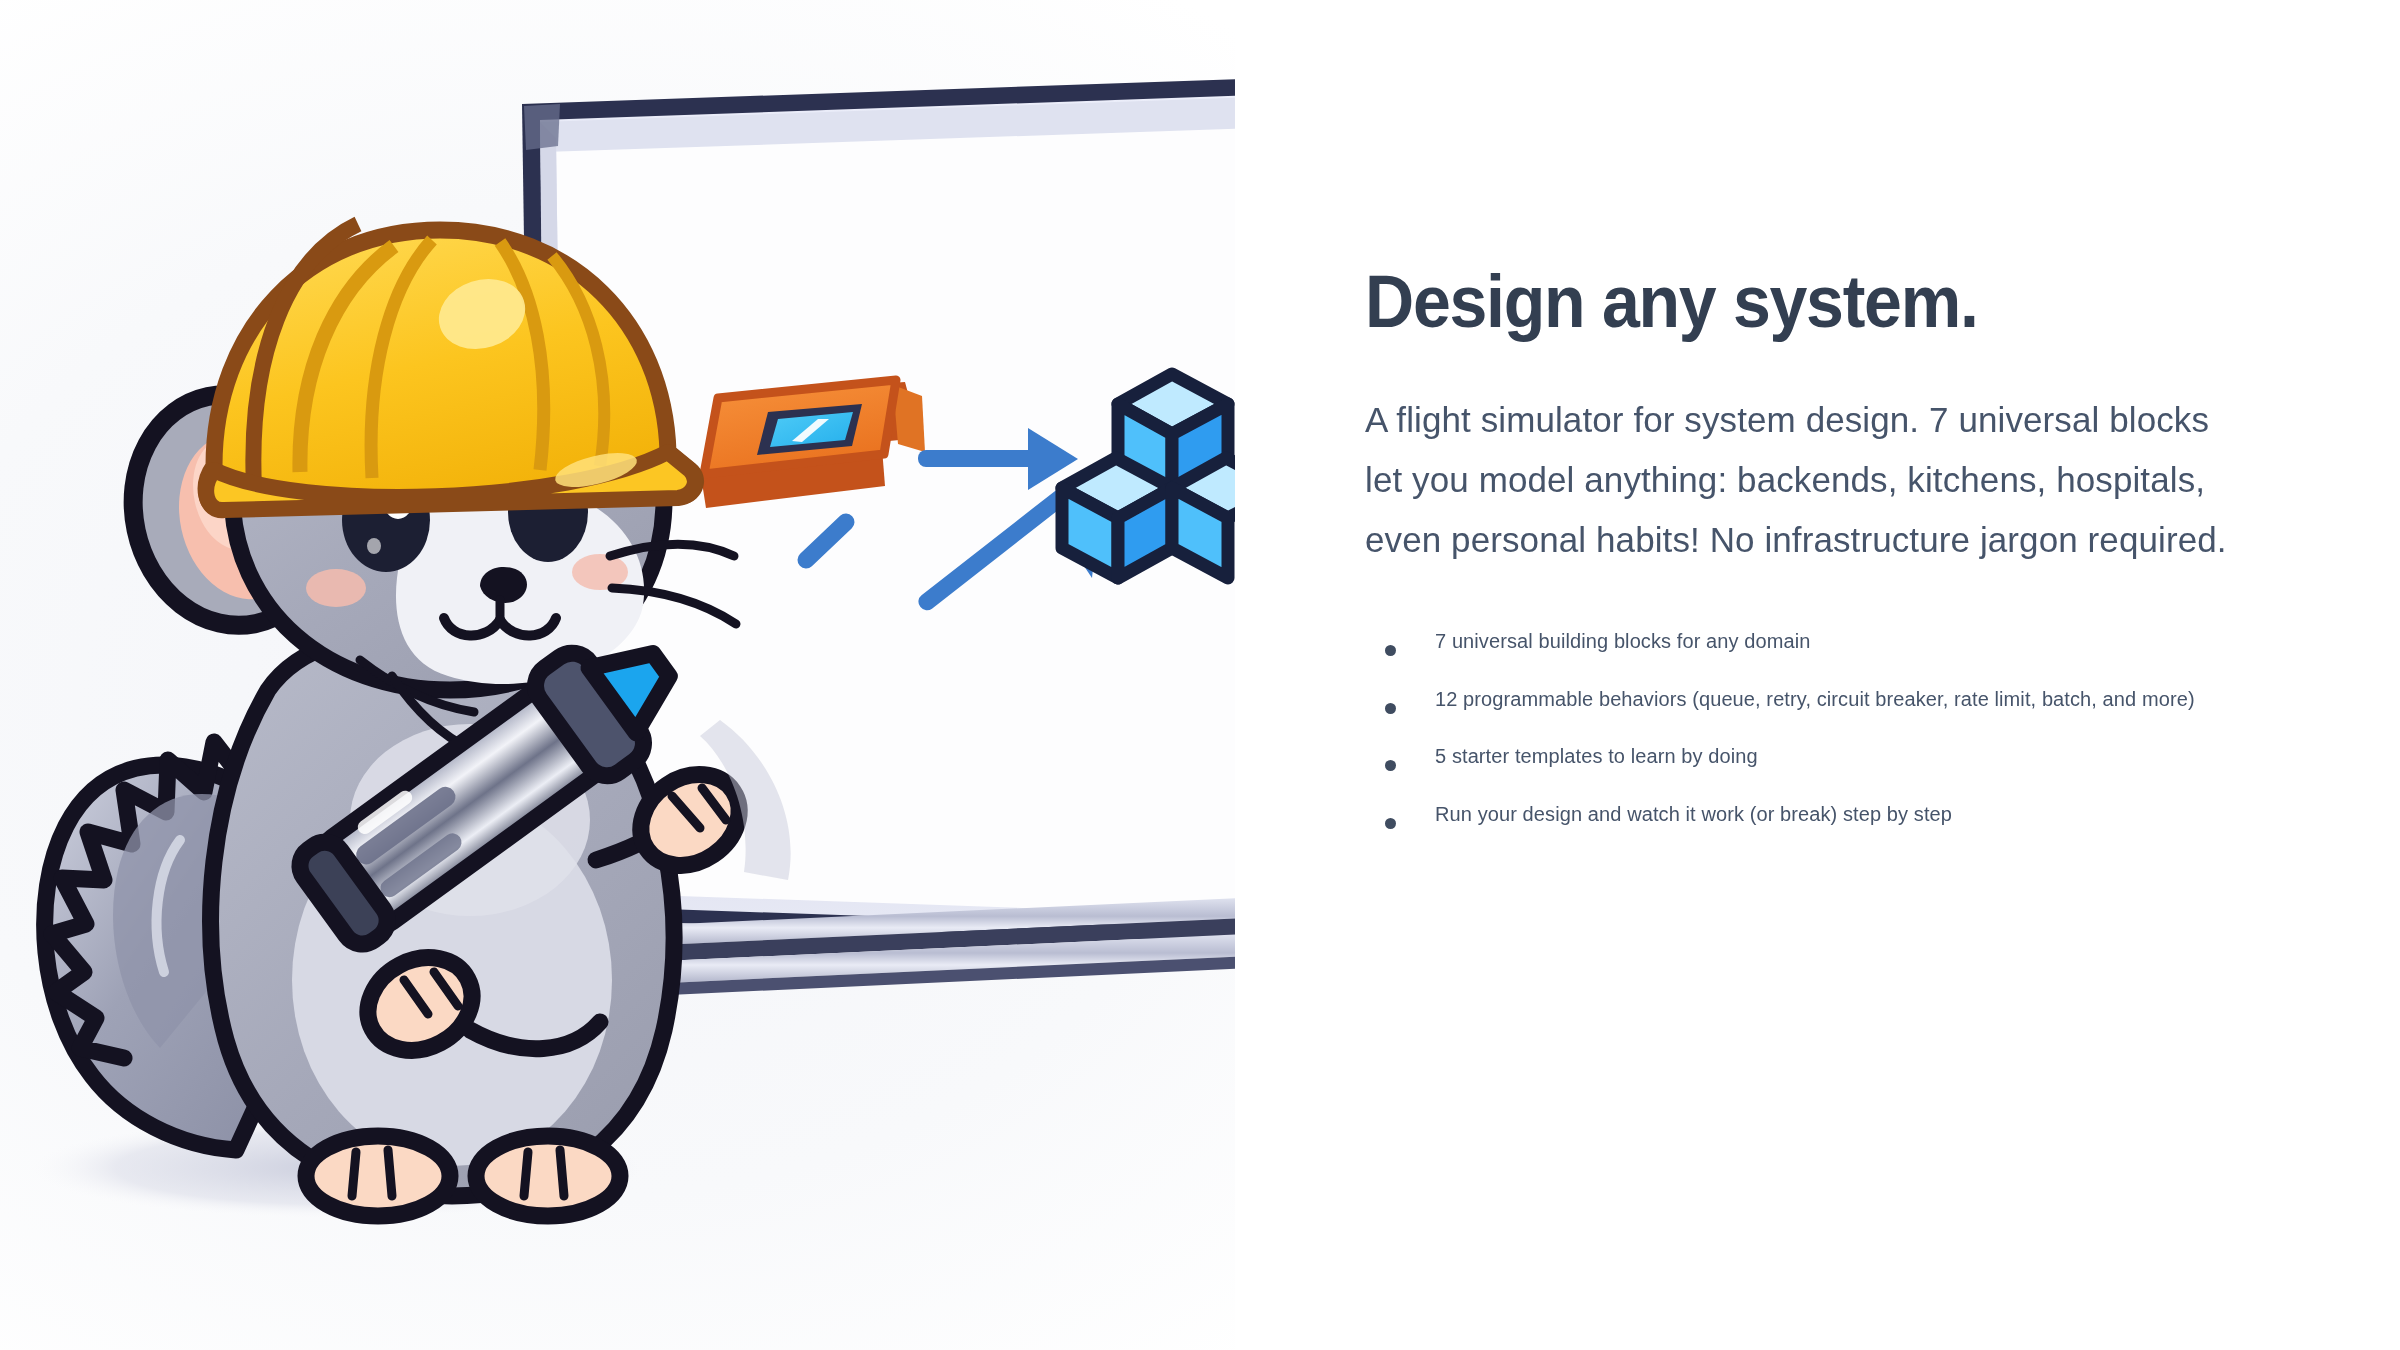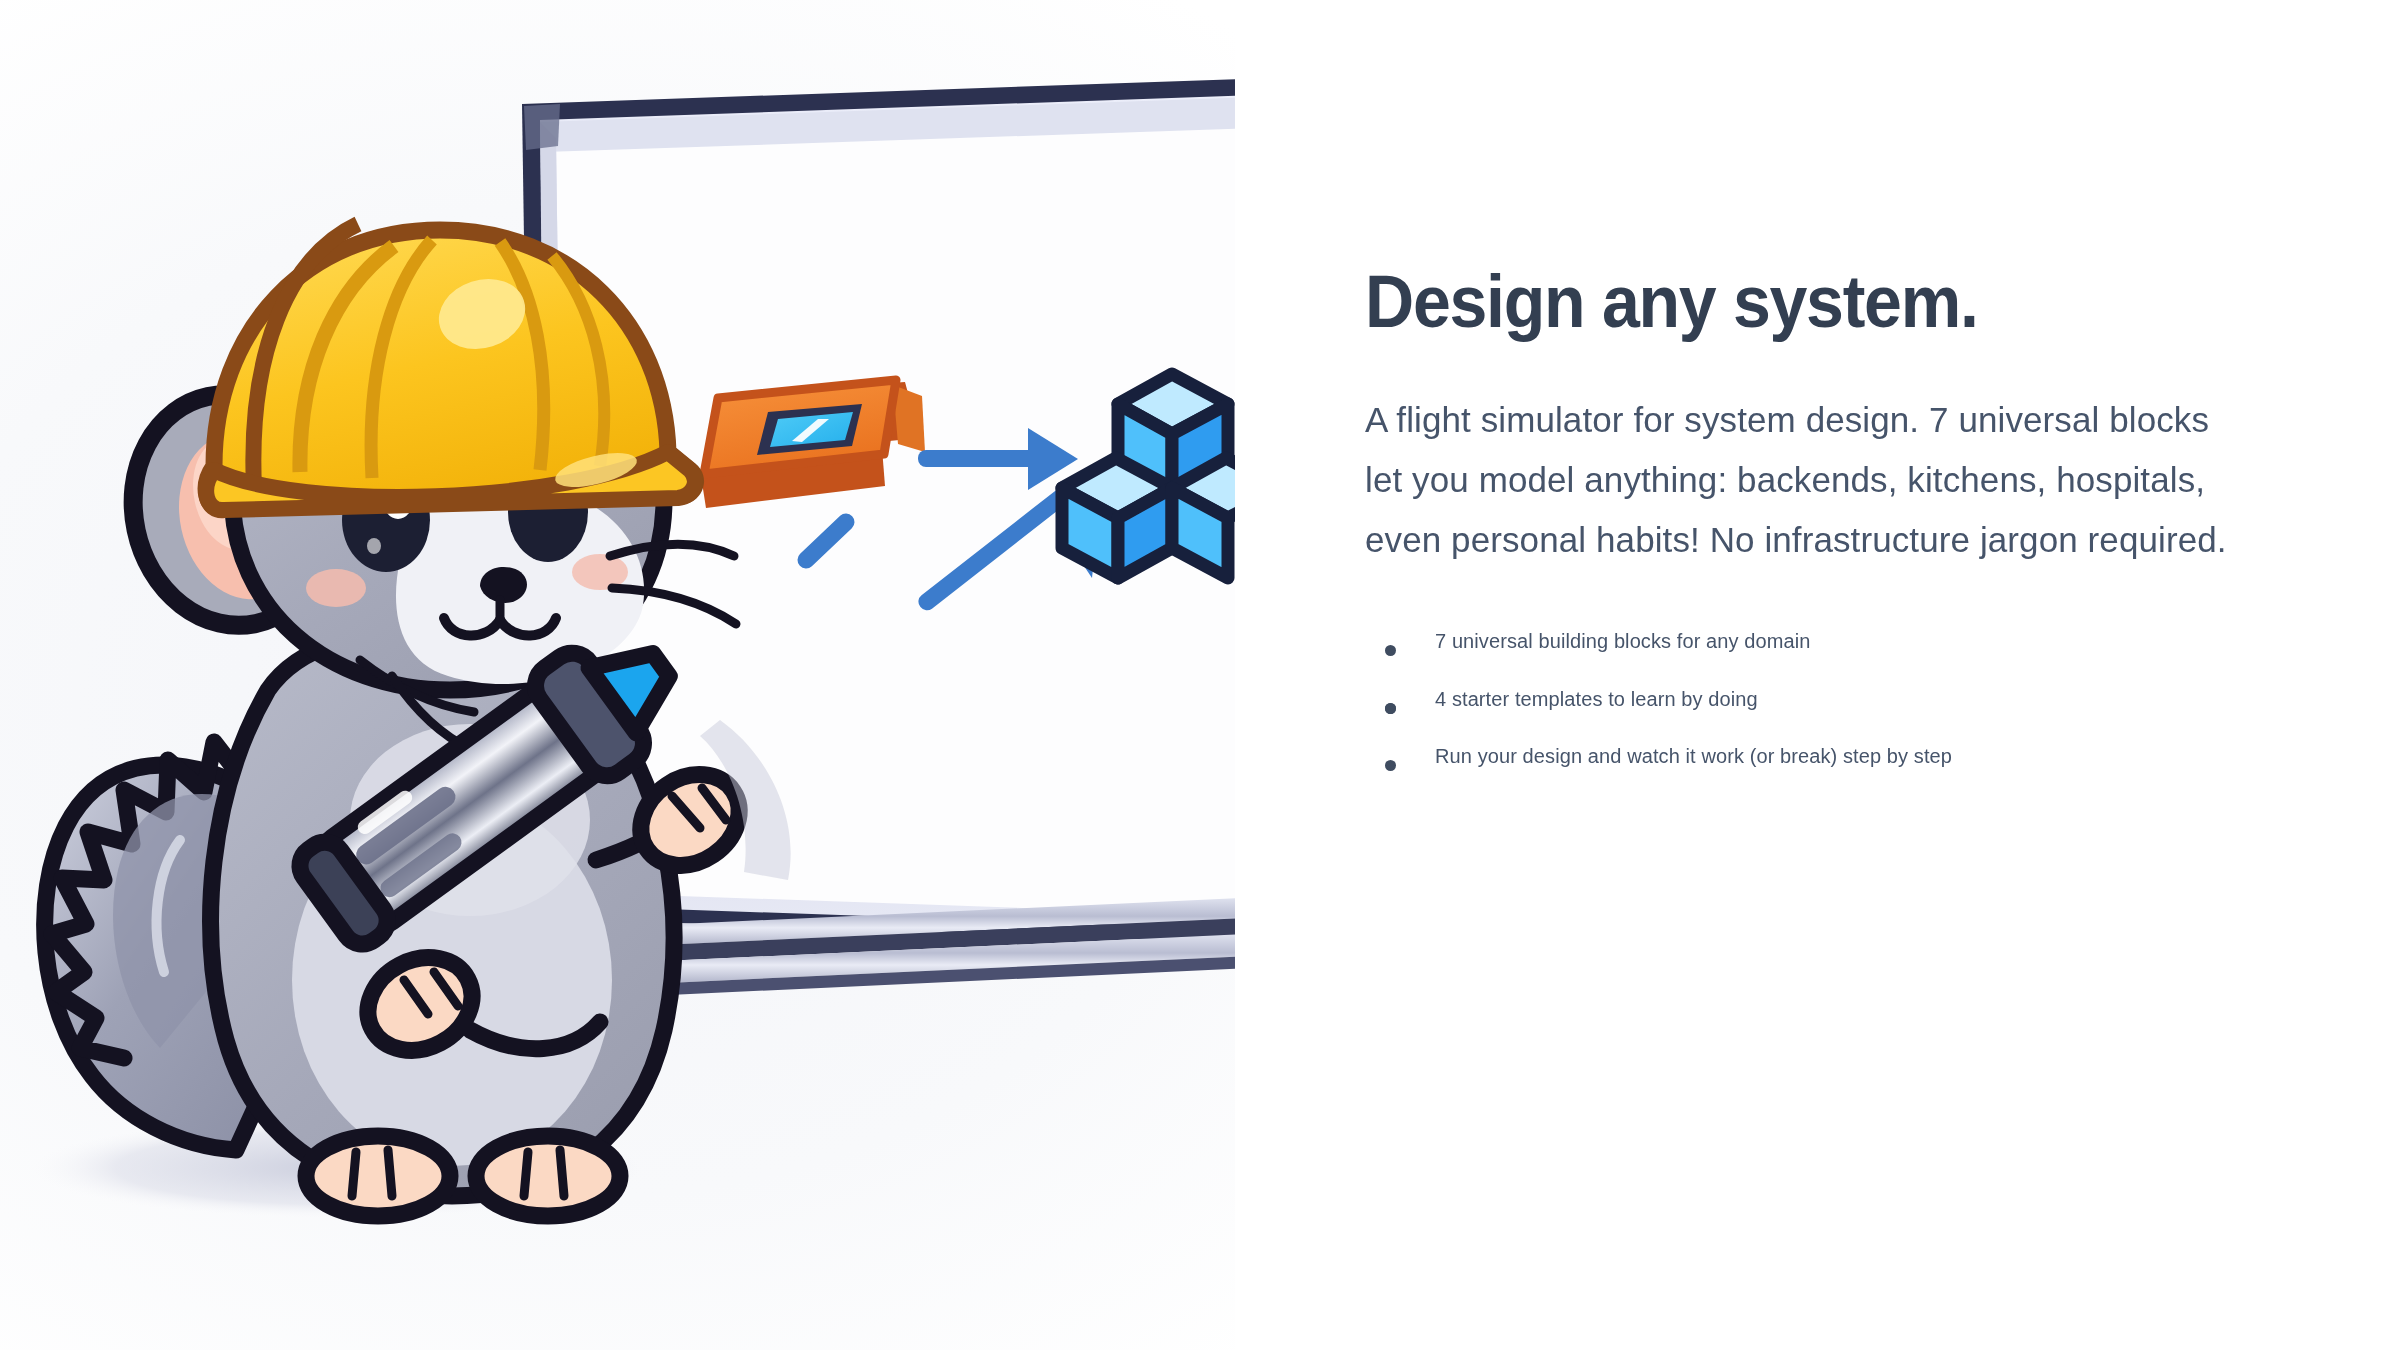--- a/index.html
+++ b/index.html
@@ -346,24 +346,25 @@
   <div class="text-panel">
     <h1 class="headline">Design any system.</h1>
     <p class="lede">A flight simulator for system design. 7 universal blocks let you model anything: backends, kitchens, hospitals, even personal habits! No infrastructure jargon required.</p>
     <ul class="bullets">
       <li>
         <span class="dot"></span>
         <span>7 universal building blocks for any domain</span>
       </li>
       <li>
         <span class="dot"></span>
+        <span>12 programmable behaviors (queue, retry, circuit breaker, rate limit, batch, and more)</span>
       </li>
       <li>
         <span class="dot"></span>
-        <span>4 starter templates to learn by doing</span>
+        <span>5 starter templates to learn by doing</span>
       </li>
       <li>
         <span class="dot"></span>
         <span>Run your design and watch it work (or break) step by step</span>
       </li>
     </ul>
   </div>
 
 </div>
 

